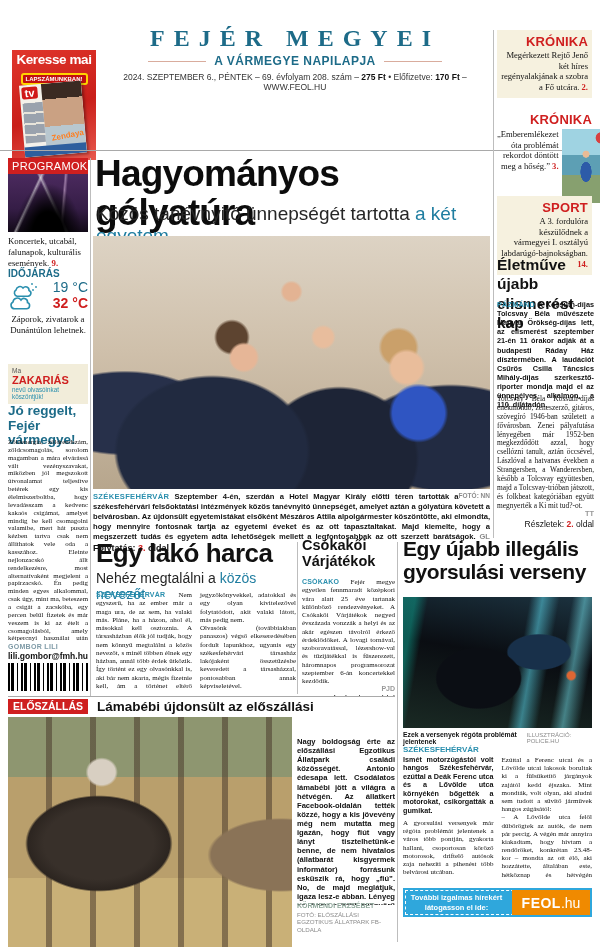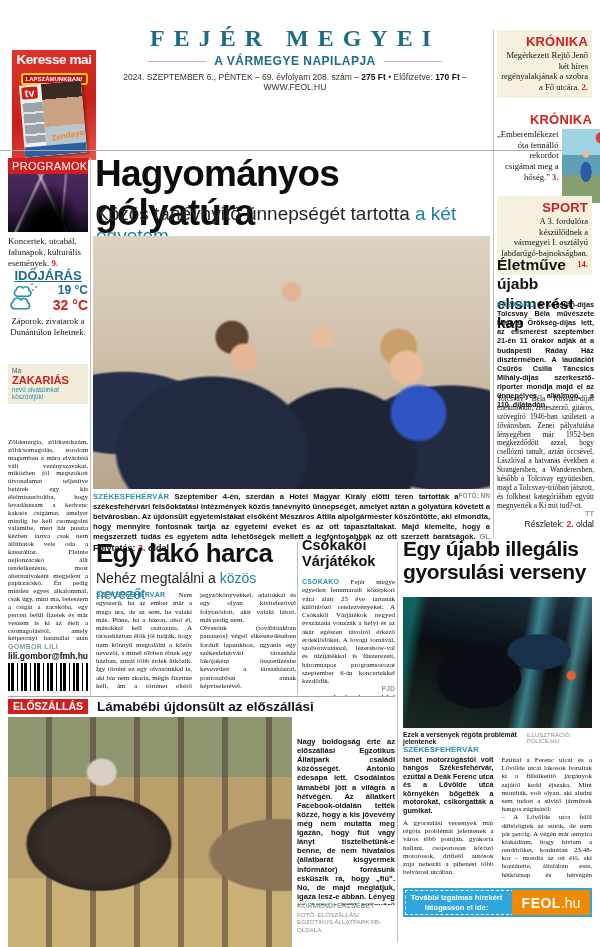--- a/index.html
+++ b/index.html
@@ -40,22 +40,22 @@
   .prog-head { left:8px; top:158px; width:80px; height:16px; background:#cf1f1f; color:#fff; font-weight:normal; font-size:11px; line-height:16px; padding-left:4px; letter-spacing:0.3px; }
   .prog-photo { left:8px; top:174px; width:80px; height:58px;
      background:
       radial-gradient(ellipse at 50% 108%, #000 28%, transparent 60%),
       linear-gradient(115deg, transparent 30%, rgba(255,255,255,.55) 32%, transparent 35%),
       linear-gradient(65deg, transparent 52%, rgba(255,255,255,.5) 54%, transparent 57%),
       linear-gradient(95deg, transparent 66%, rgba(255,220,255,.45) 68%, transparent 71%),
       linear-gradient(180deg,#4b2a5e 0%, #351d46 60%, #120a18 100%); }
   .prog-text { left:8px; top:236px; width:80px; font-size:8.8px; line-height:1.25; }
   .wx { left:8px; top:268px; width:80px; }
-  .wx-label { text-align:center; font-weight:bold; font-size:13px;text-decoration:underline; }
-  .wx-temp1 { text-align:right; font-weight:bold; font-size:12px; }
+  .wx-label { text-align:left; font-weight:bold; font-size:10px; }
+  .wx-temp1 { text-align:right; font-weight:normal; font-size:14px; }
   .wx-temp2 { text-align:right; font-weight:bold; font-size:14px; }
   .wx-icon { position:absolute; left:0; top:12px; width:34px; height:34px; color:#2a8fae; }
   .wx-desc { margin-top:3px; text-align:center; font-size:8.8px; line-height:1.25; }
   .nameday { left:8px; top:364px; width:80px; background:#f2edda; padding:3px 4px 4px; }
   .nameday-ma { font-size:6.5px; color:#555; }
   .nameday-name { font-weight:bold; font-size:11px; }
   .nameday-sfx { font-size:6.3px; color:#2a8fae; }
   .greeting { left:8px; top:404px; width:84px; font-weight:bold; font-size:13.5px; line-height:1.08; }
   .editorial { left:8px; top:438px; width:80px; height:203px; font-size:6.9px; line-height:1.14; overflow:hidden; }
   .lbyline { left:8px; top:643px; width:80px; font-weight:bold; font-size:7px; color:#7e9aa6; letter-spacing:0.3px; }
@@ -200,20 +200,24 @@
     <div class="wx-temp2 red">32 °C</div>
     <div class="wx-desc serif">Záporok, zivatarok a Dunántúlon lehetnek.</div>
   </div>
 
   <div class="abs nameday">
     <div class="nameday-ma">Ma</div>
     <div class="nameday-name red">ZAKARIÁS</div>
     <div class="nameday-sfx">nevű olvasóinkat köszöntjük!</div>
   </div>
 
+  <div class="abs greeting teal">
+    <span>Jó reggelt,</span><br>
+    <span>Fejér vármegye!</span>
+  </div>
   <div class="abs editorial serif just">Zöldenergia, zöldrendszám, zöldcsomagolás, sorolom magamban a mára elvárássá vált vezényszavakat, miközben jól megszokott útvonalamat teljesítve betérek egy kis élelmiszerboltba, hogy levadásszam a kedvenc kakaós csigámat, amelyet mindig be kell csomagolni valamibe, mert hát puszta kézben tartva csak nem állíthatok vele oda a kasszához. Eleinte nejlonzacskó állt rendelkezésre, most alternatívaként megjelent a papírzacskó. Én pedig minden egyes alkalommal, csak úgy, mint ma, beteszem a csigát a zacskóba, egy percen belül fizetek és már veszem is ki az ételt a csomagolásból, amely kétpercnyi használat után azonnal a kukában landol. Kellemetlen érzések kíséretében gondolok arra, mit is jelent a környezetemnek az én kakaócsiga-imádatom.</div>
   <div class="abs lbyline">GOMBOR LILI</div>
   <div class="abs lemail">lili.gombor@fmh.hu</div>
   <div class="abs barcode"></div>
 
   <h1 class="abs lead-hl">Hagyományos gólyatúra</h1>
   <div class="abs lead-sub"><span>Közös tanévnyitó ünnepségét tartotta </span><span class="teal" style="color:#1f7da0">a két egyetem</span></div>
   <div class="abs lead-photo"></div>
   <div class="abs lead-cap just">
     <span class="cap-credit">FOTÓ: NN</span>
@@ -268,21 +272,21 @@
   <div class="abs lama-by">KÖRMENDI ERZSÉBET</div>
   <div class="abs lama-credit">FOTÓ: ELŐSZÁLLÁSI EGZOTIKUS ÁLLATPARK FB-OLDALA</div>
 
   <div class="abs rail railbox" style="top:30px;">
     <div class="rail-head">KRÓNIKA</div>
     <div class="rail-text serif"><span>Megérkezett Rejtő Jenő két híres regényalakjának a szobra a Fő utcára. </span><b class="red">2.</b></div>
   </div>
   <div class="abs rail" style="top:112px;">
     <div class="rail-head">KRÓNIKA</div>
     <div class="k2-wrap">
-      <div class="k2-text serif"><span>„Emberemlékezet óta fennálló rekordot csigámat meg a hőség.” </span><b class="red">3.</b></div>
+      <div class="k2-text serif"><span>„Emberemlékezet óta problémát rekordot döntött meg a hőség.” </span><b class="red">3.</b></div>
       <div class="k2-photo"></div>
     </div>
   </div>
   <div class="abs rail railbox" style="top:196px;">
     <div class="rail-head">SPORT</div>
     <div class="rail-text serif"><span>A 3. fordulóra készülődnek a vármegyei I. osztályú labdarúgó-bajnokságban. </span><b class="red">14.</b></div>
   </div>
 
   <h2 class="abs eletmu-title">Életműve újabb elismerést kap</h2>
   <div class="abs eletmu-lead"><span class="dl">PÁZMÁND</span><span> A Kossuth-díjas Tolcsvay Béla művészete Magyar Örökség-díjas lett, az elismerést szeptember 21-én 11 órakor adják át a budapesti Ráday Ház dísztermében. A laudációt Csűrös Csilla Táncsics Mihály-díjas szerkesztő-riporter mondja majd el az ünnepélyes alkalmon, a 110. díjátadón.</span></div>

